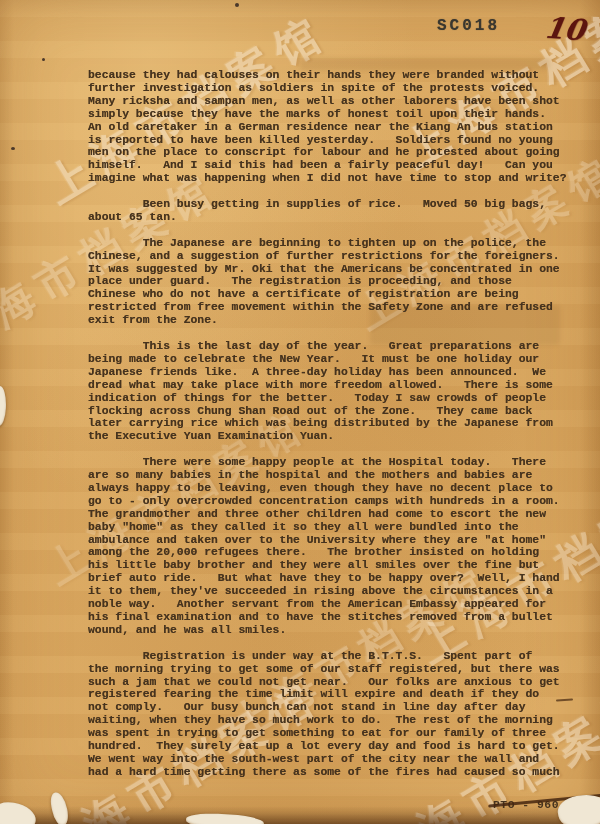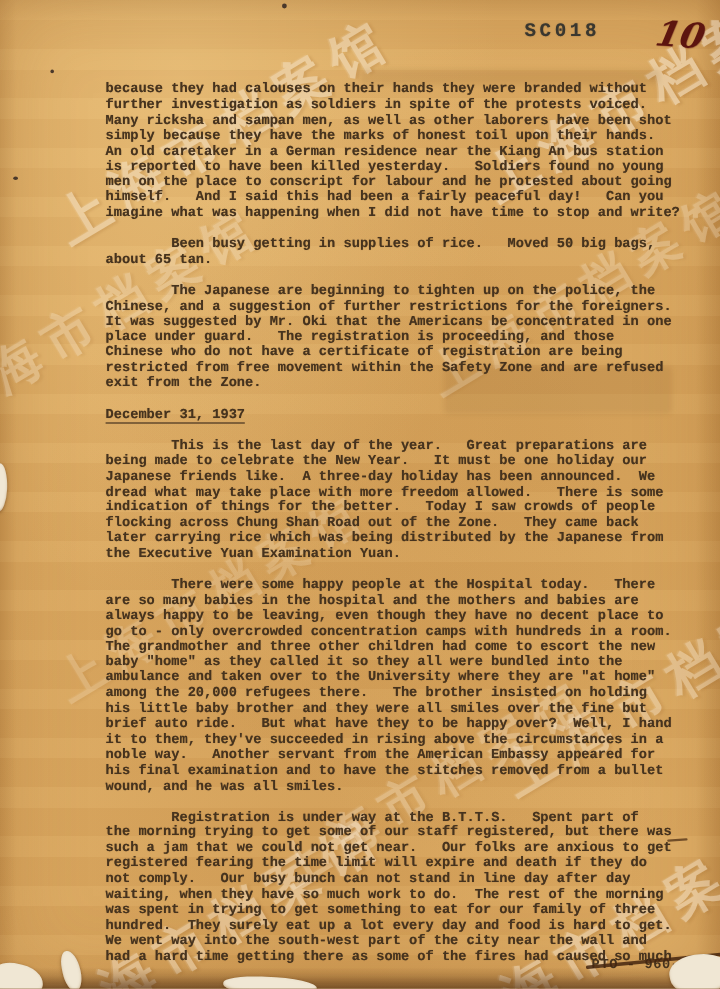--- a/index.html
+++ b/index.html
@@ -107,21 +107,20 @@
 imagine what was happening when I did not have time to stop and write?</div>
       <div class="para">        Been busy getting in supplies of rice.   Moved 50 big bags,
 about 65 tan.</div>
       <div class="para">        The Japanese are beginning to tighten up on the police, the
 Chinese, and a suggestion of further restrictions for the foreigners.
 It was suggested by Mr. Oki that the Americans be concentrated in one
 place under guard.   The registration is proceeding, and those
 Chinese who do not have a certificate of registration are being
 restricted from free movement within the Safety Zone and are refused
 exit from the Zone.</div>
-      <div class="heading"><span class="u">December 31, 1937</span></div>
       <div class="para">        This is the last day of the year.   Great preparations are
 being made to celebrate the New Year.   It must be one holiday our
 Japanese friends like.  A three-day holiday has been announced.  We
 dread what may take place with more freedom allowed.   There is some
 indication of things for the better.   Today I saw crowds of people
 flocking across Chung Shan Road out of the Zone.   They came back
 later carrying rice which was being distributed by the Japanese from
 the Executive Yuan Examination Yuan.</div>
       <div class="para">        There were some happy people at the Hospital today.   There
 are so many babies in the hospital and the mothers and babies are

